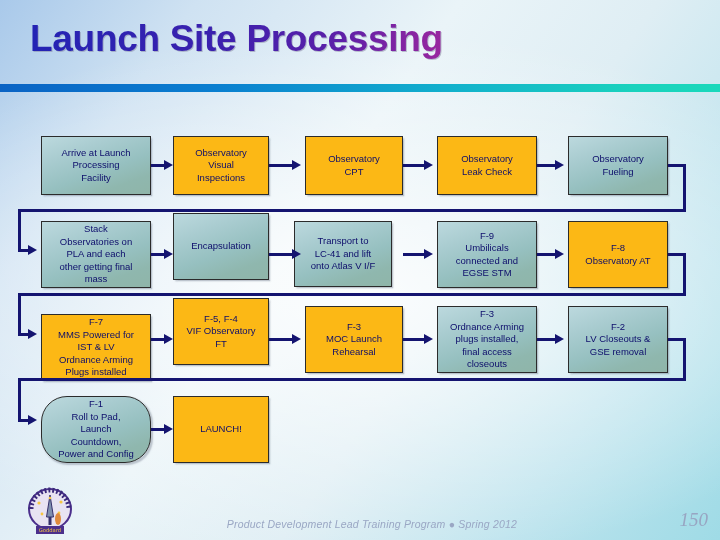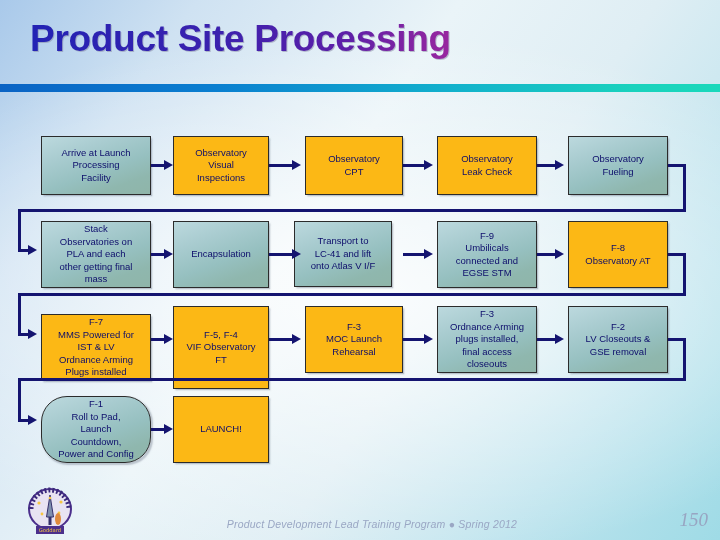--- a/index.html
+++ b/index.html
@@ -72,21 +72,21 @@
   }
   #logo{
     position:absolute;left:26px;top:487px;width:48px;height:48px;
   }
 </style>
 </head>
 <body>
 
 <div id="slide">
 
-  <div id="title">Product Site Processing</div>
+  <div id="title">Launch Site Processing</div>
   <div id="rule"></div>
 
   <div class="box teal" style="left:41px;top:136px;width:110px;height:59px;">
     <span class="txt">Arrive at Launch<br>Processing<br>Facility</span>
   </div>
   <div class="box gold" style="left:173px;top:136px;width:96px;height:59px;">
     <span class="txt">Observatory<br>Visual<br>Inspections</span>
   </div>
   <div class="box gold" style="left:305px;top:136px;width:98px;height:59px;">
     <span class="txt">Observatory<br>CPT</span>
@@ -110,21 +110,21 @@
   <div class="conn h" style="left:668px;top:164px;width:18px;"></div>
   <div class="conn v" style="left:683px;top:164px;height:48px;"></div>
   <div class="conn h" style="left:18px;top:209px;width:668px;"></div>
   <div class="conn v" style="left:18px;top:209px;height:42px;"></div>
   <div class="conn h" style="left:18px;top:249px;width:12px;"></div>
   <div class="arrow" style="left:28px;top:245px;"></div>
 
   <div class="box teal" style="left:41px;top:221px;width:110px;height:67px;">
     <span class="txt">Stack<br>Observatories on<br>PLA and each<br>other getting final<br>mass</span>
   </div>
-  <div class="box teal" style="left:173px;top:221px;width:96px;height:67px;">
+  <div class="box teal" style="left:173px;top:213px;width:96px;height:67px;">
     <span class="txt">Encapsulation</span>
   </div>
   <div class="box teal" style="left:294px;top:221px;width:98px;height:66px;align-items:center;">
     <span class="txt">Transport to<br>LC-41 and lift<br>onto Atlas V I/F</span>
   </div>
   <div class="box teal" style="left:437px;top:221px;width:100px;height:67px;">
     <span class="txt">F-9<br>Umbilicals<br>connected and<br>EGSE STM</span>
   </div>
   <div class="box gold" style="left:568px;top:221px;width:100px;height:67px;">
     <span class="txt">F-8<br>Observatory AT</span>
@@ -142,21 +142,21 @@
   <div class="conn h" style="left:668px;top:253px;width:18px;"></div>
   <div class="conn v" style="left:683px;top:253px;height:43px;"></div>
   <div class="conn h" style="left:18px;top:293px;width:668px;"></div>
   <div class="conn v" style="left:18px;top:293px;height:42px;"></div>
   <div class="conn h" style="left:18px;top:333px;width:12px;"></div>
   <div class="arrow" style="left:28px;top:329px;"></div>
 
   <div class="box gold" style="left:41px;top:314px;width:110px;height:67px;">
     <span class="txt">F-7<br>MMS Powered for<br>IST &amp; LV<br>Ordnance Arming<br>Plugs installed</span>
   </div>
-  <div class="box gold" style="left:173px;top:306px;width:96px;height:83px;">
+  <div class="box gold" style="left:173px;top:298px;width:96px;height:67px;">
     <span class="txt">F-5, F-4<br>VIF Observatory<br>FT</span>
   </div>
   <div class="box gold" style="left:305px;top:306px;width:98px;height:67px;">
     <span class="txt">F-3<br>MOC Launch<br>Rehearsal</span>
   </div>
   <div class="box teal" style="left:437px;top:306px;width:100px;height:67px;">
     <span class="txt">F-3<br>Ordnance Arming<br>plugs installed,<br>final access<br>closeouts</span>
   </div>
   <div class="box teal" style="left:568px;top:306px;width:100px;height:67px;">
     <span class="txt">F-2<br>LV Closeouts &amp;<br>GSE removal</span>

